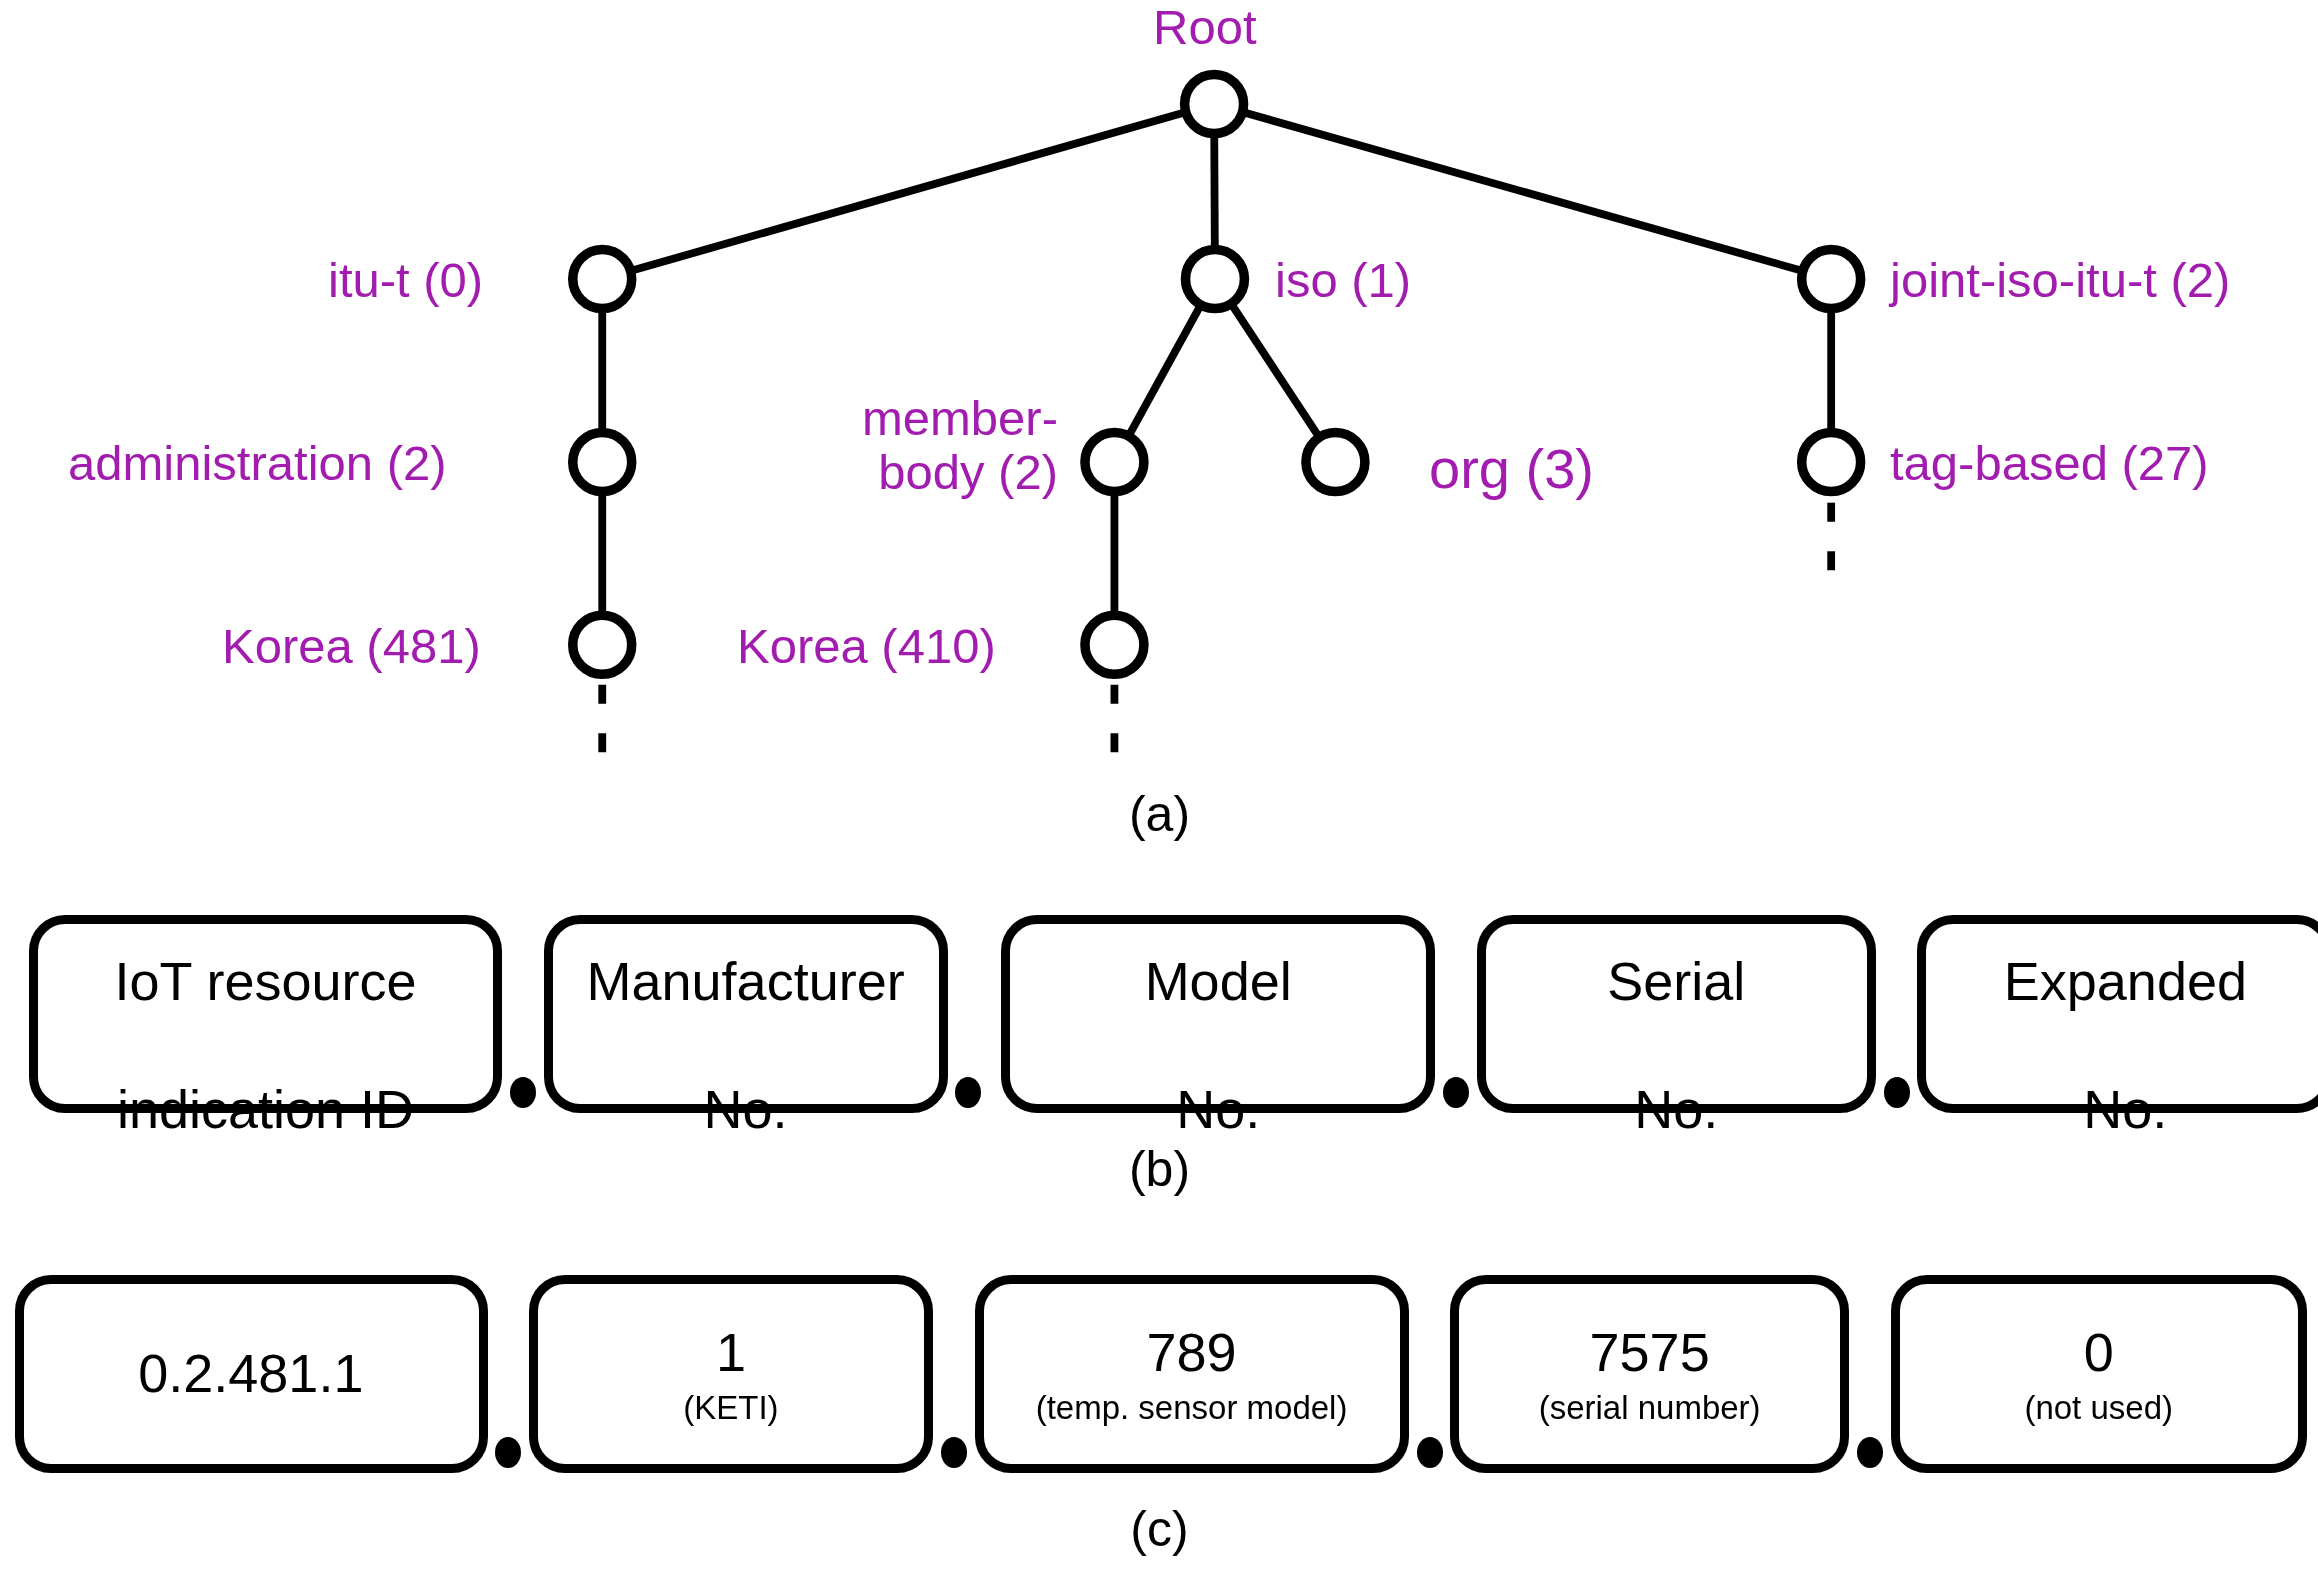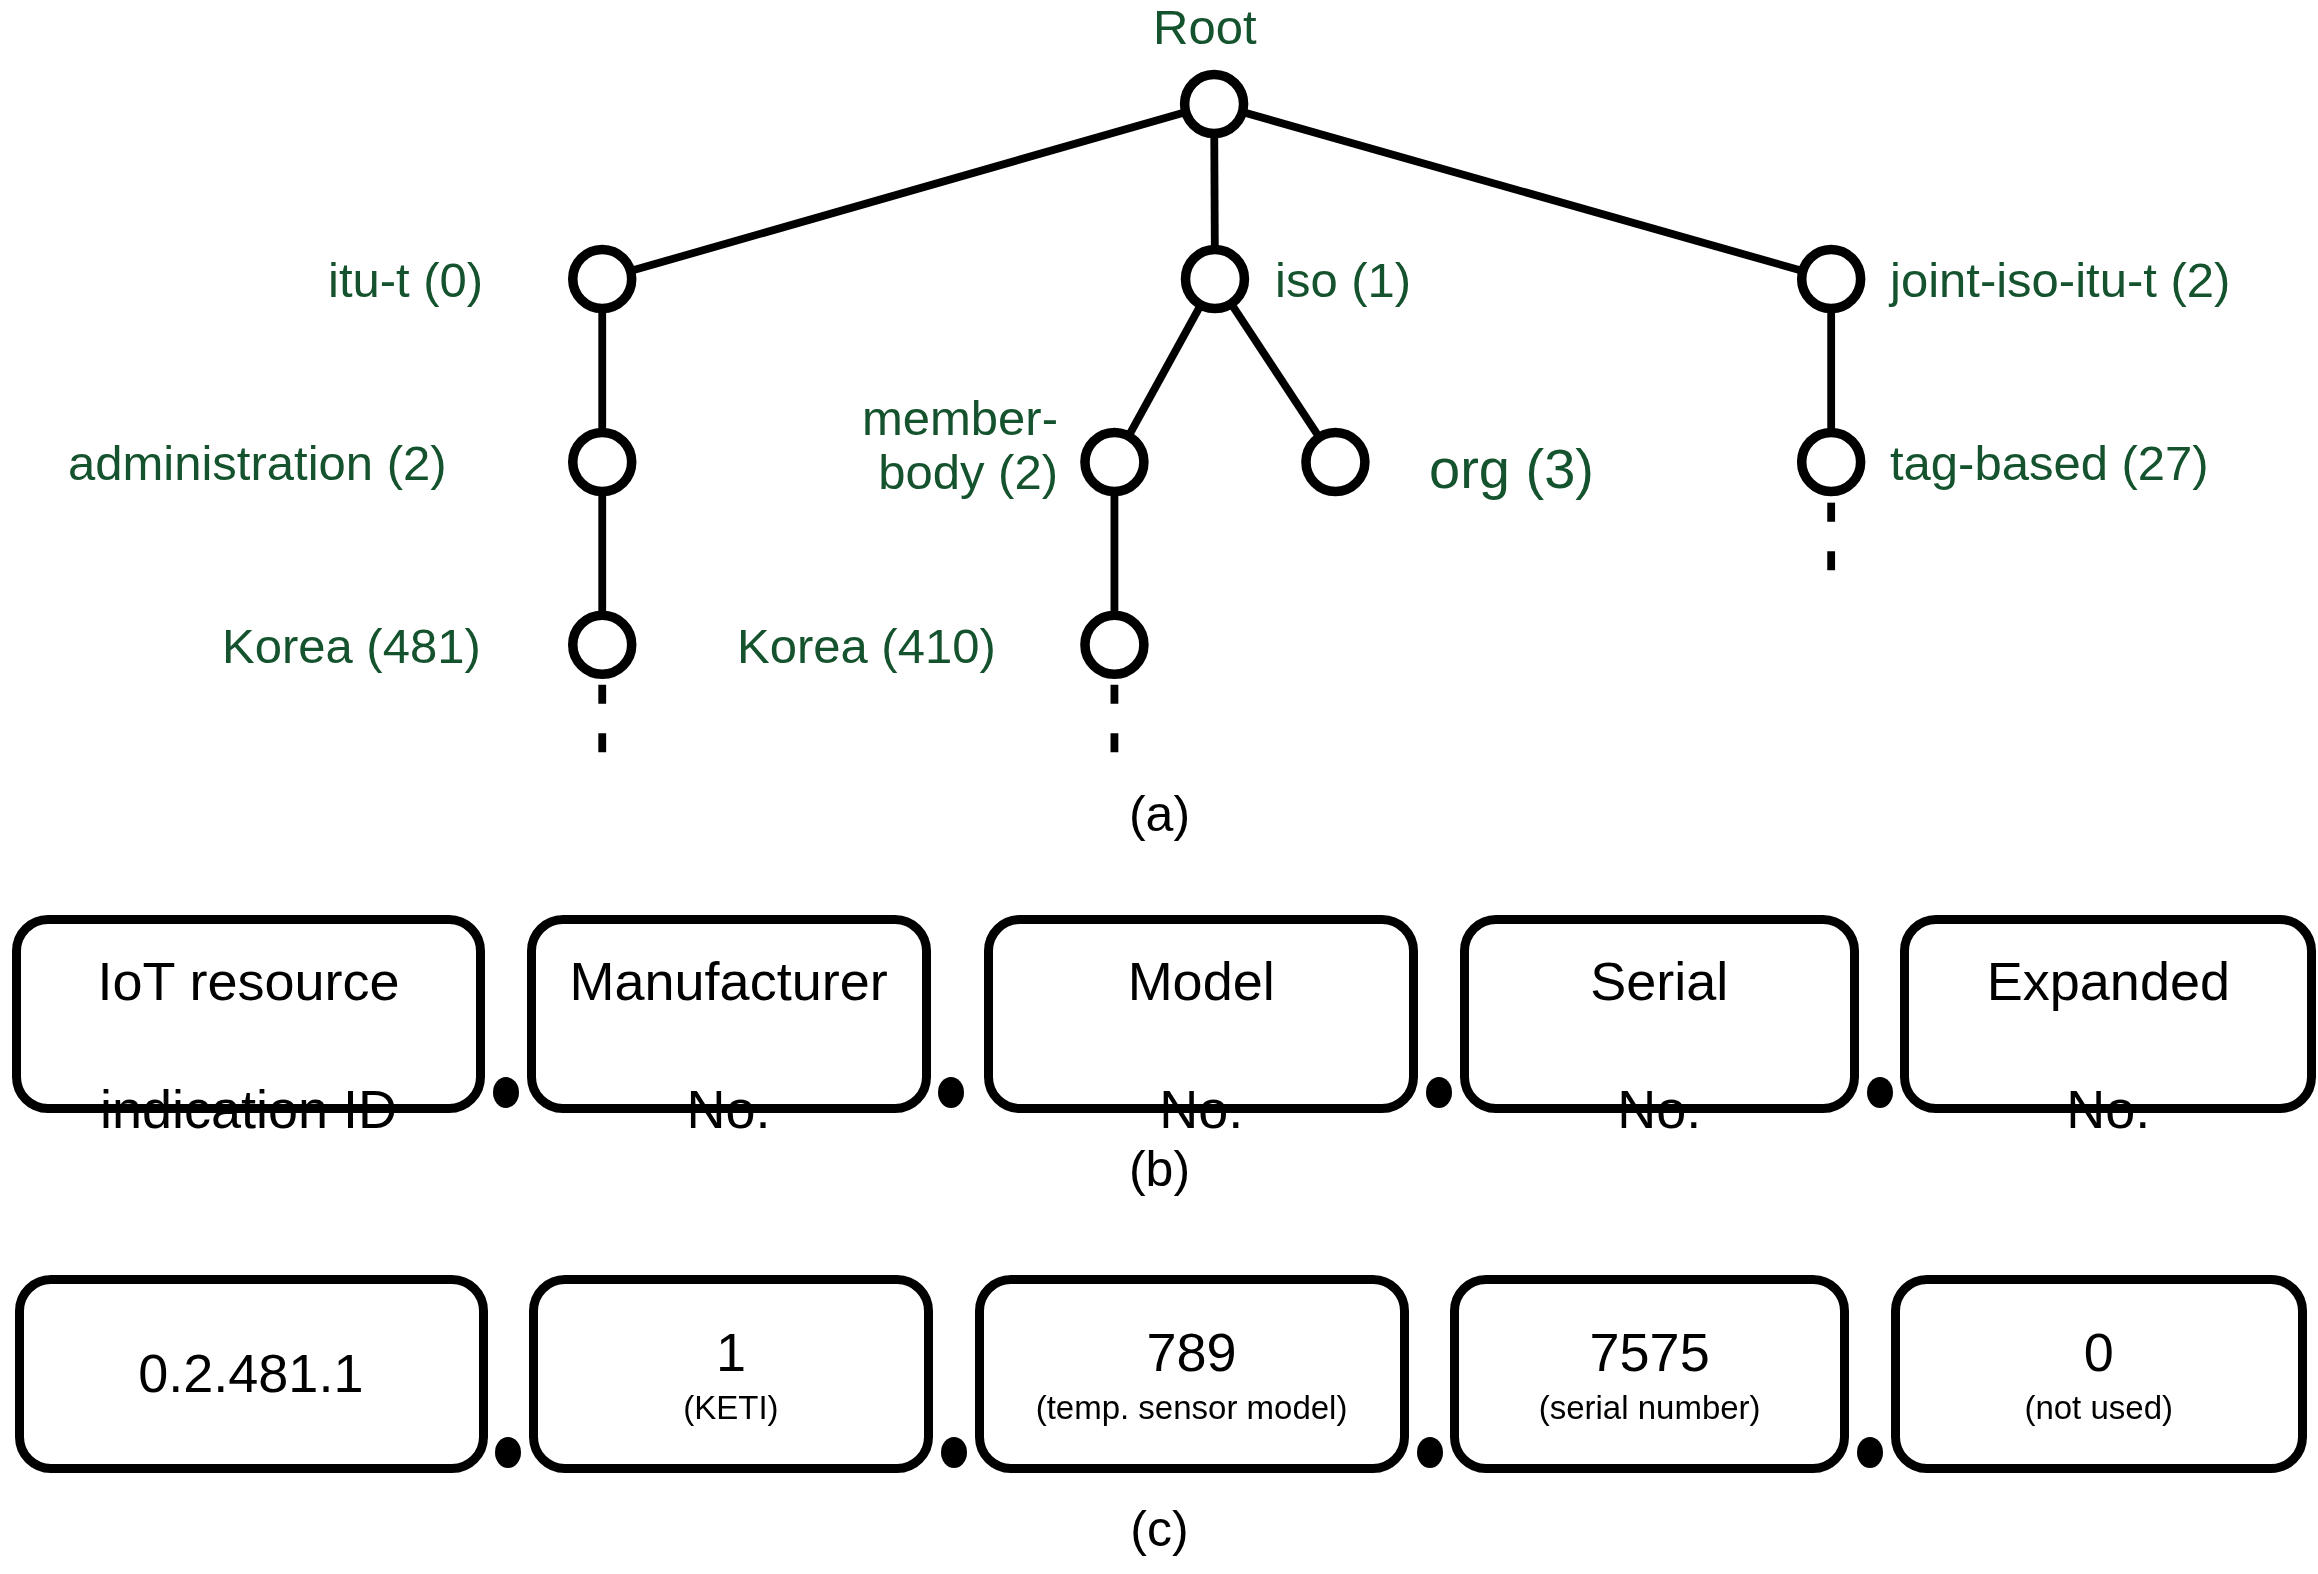--- a/index.html
+++ b/index.html
@@ -18,21 +18,21 @@
   #tree-svg{
     position:absolute;
     left:0; top:0;
     width:2319px; height:832px;
   }
   .tree-label{
     position:absolute;
     font-size:49px;
     line-height:1.12;
     white-space:nowrap;
-    color:#14532d;
+    color:#a21caf;
   }
   .tree-label.small{ font-size:56px;margin-left:17px; }
   .tree-label.twoline{ white-space:normal; text-align:right; line-height:1.1; }
   .caption{
     position:absolute;
     font-size:50px;
     color:#000;
     text-align:center;
     white-space:nowrap;
   }
@@ -142,21 +142,21 @@
   <div class="tree-label" style="left:1890px; top:436px;">tag-based (27)</div>
 
   <div class="tree-label" style="left:222px; top:619px;">Korea (481)</div>
 
   <div class="tree-label" style="left:737px; top:619px;">Korea (410)</div>
 
   <div class="caption" style="left:0; top:785px; width:2319px;">(a)</div>
 
   <div class="boxrow row-b" style="top:915px;">
 
-    <div class="oid-box" style="flex:0 0 473px; margin-left:12px;">
+    <div class="oid-box" style="flex:0 0 473px; margin-left:29px;">
       <div class="main">
         <span>IoT resource</span><br>
         <span>indication ID</span>
       </div>
     </div>
 
     <div class="sep-dot"></div>
 
     <div class="oid-box" style="flex:0 0 404px;">
       <div class="main">

